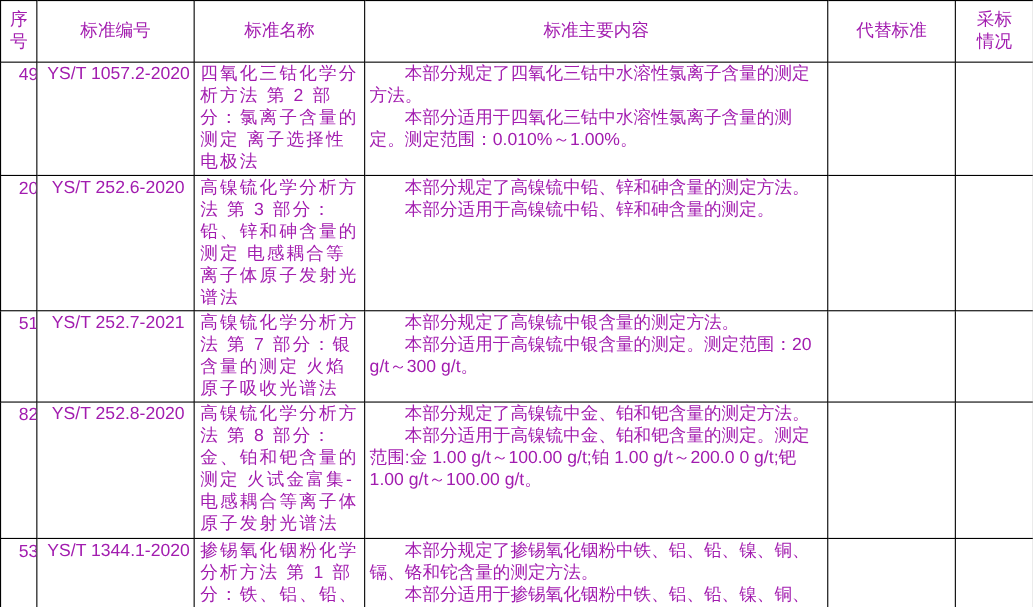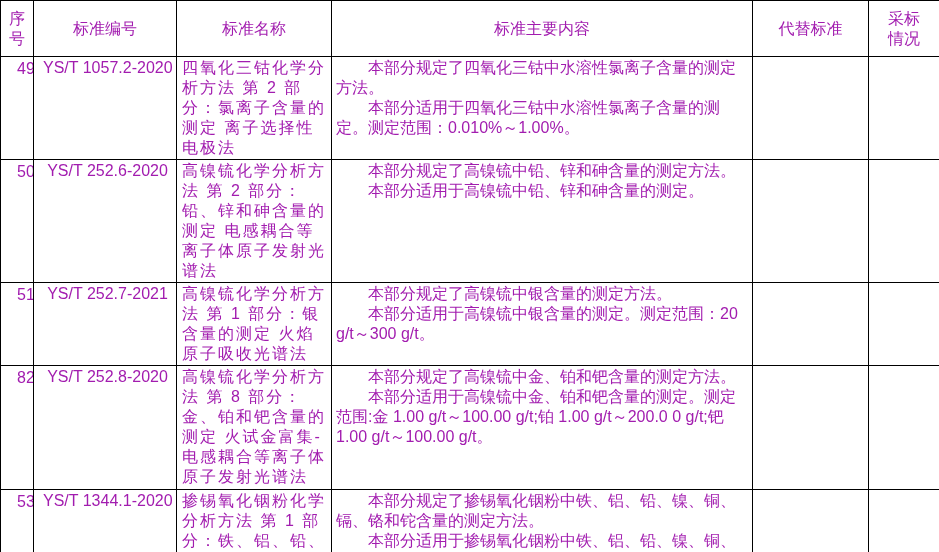--- a/index.html
+++ b/index.html
@@ -95,34 +95,34 @@
         <td class="c-code">YS/T 1057.2-2020</td>
         <td class="c-name">四氧化三钴化学分析方法 第 2 部分：氯离子含量的测定 离子选择性电极法</td>
         <td class="c-content">
           <p>本部分规定了四氧化三钴中水溶性氯离子含量的测定方法。</p>
           <p>本部分适用于四氧化三钴中水溶性氯离子含量的测定。测定范围：0.010%～1.00%。</p>
         </td>
         <td></td>
         <td></td>
       </tr>
       <tr class="row-1">
-        <td class="c-no">50</td>
+        <td class="c-no">20</td>
         <td class="c-code">YS/T 252.6-2020</td>
-        <td class="c-name">高镍锍化学分析方法 第 2 部分：铅、锌和砷含量的测定 电感耦合等离子体原子发射光谱法</td>
+        <td class="c-name">高镍锍化学分析方法 第 3 部分：铅、锌和砷含量的测定 电感耦合等离子体原子发射光谱法</td>
         <td class="c-content">
           <p>本部分规定了高镍锍中铅、锌和砷含量的测定方法。</p>
           <p>本部分适用于高镍锍中铅、锌和砷含量的测定。</p>
         </td>
         <td></td>
         <td></td>
       </tr>
       <tr class="row-2">
         <td class="c-no">51</td>
         <td class="c-code">YS/T 252.7-2021</td>
-        <td class="c-name">高镍锍化学分析方法 第 1 部分：银含量的测定 火焰原子吸收光谱法</td>
+        <td class="c-name">高镍锍化学分析方法 第 7 部分：银含量的测定 火焰原子吸收光谱法</td>
         <td class="c-content">
           <p>本部分规定了高镍锍中银含量的测定方法。</p>
           <p>本部分适用于高镍锍中银含量的测定。测定范围：20 g/t～300 g/t。</p>
         </td>
         <td></td>
         <td></td>
       </tr>
       <tr class="row-3">
         <td class="c-no">82</td>
         <td class="c-code">YS/T 252.8-2020</td>

